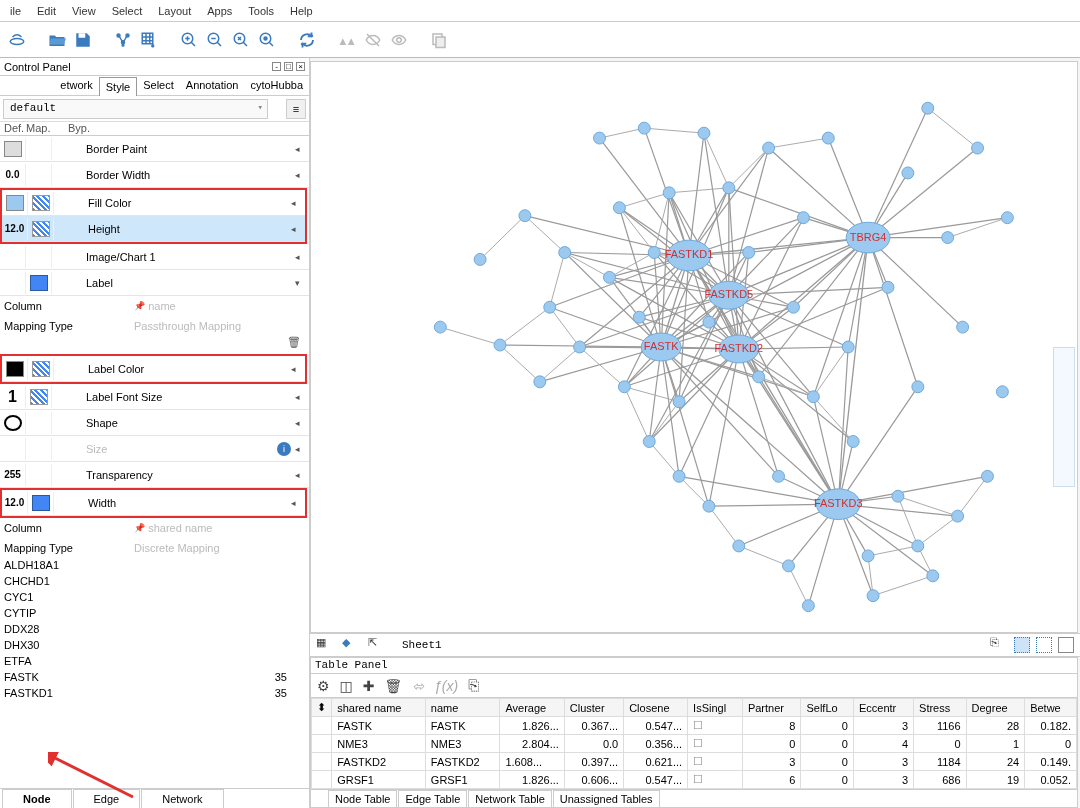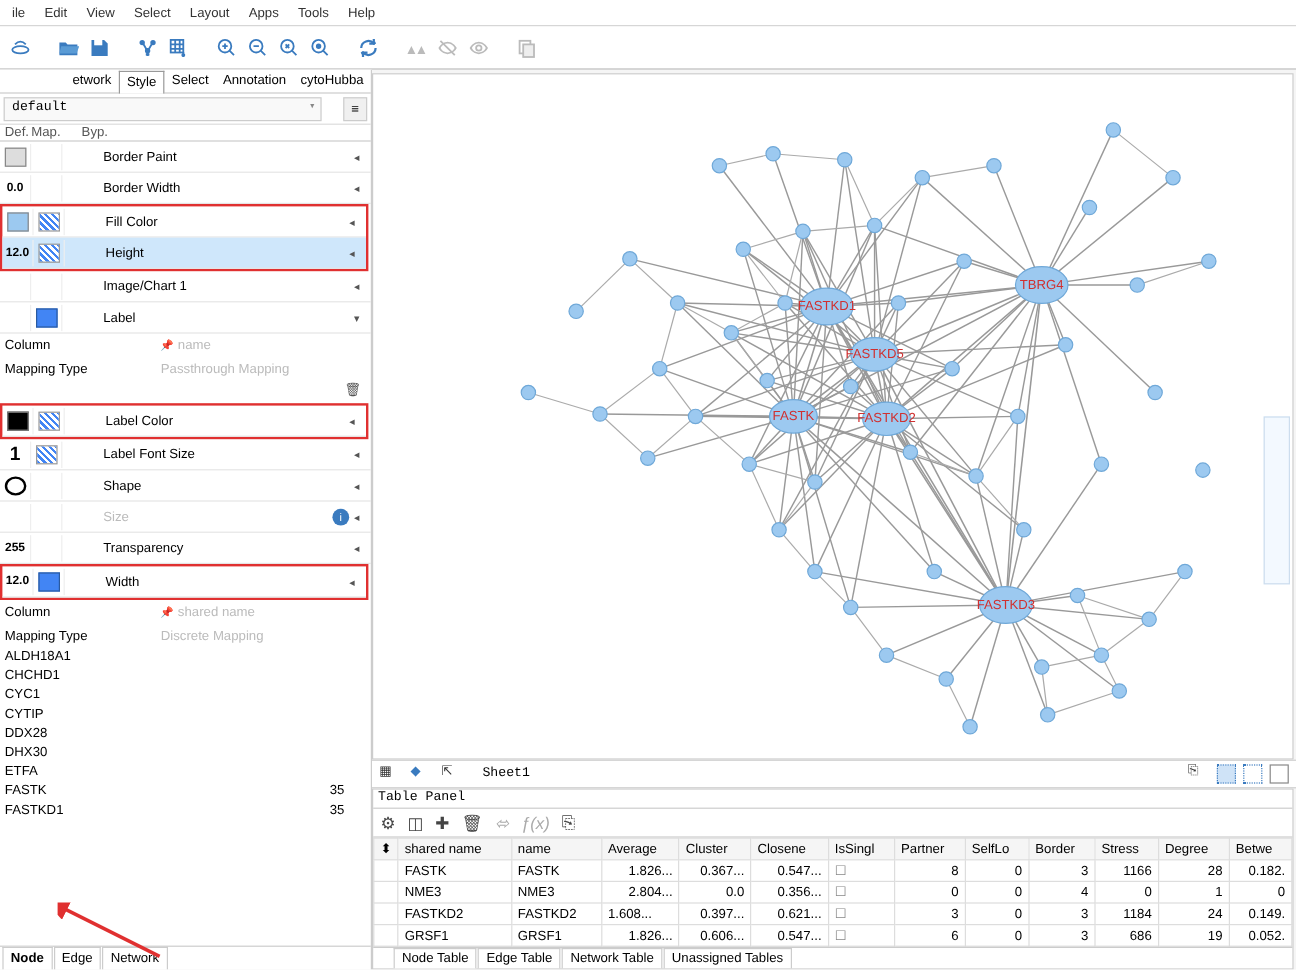--- a/index.html
+++ b/index.html
@@ -62,21 +62,21 @@
 .detail-row .k { width: 130px; }
 .detail-row .v { color: #bbb; }
 .detail-row .pin { color: #d4a94a; font-size: 9px; margin-right: 3px; }
 
 .red-box { border: 2px solid #e03030; }
 
 .list-item { height: 16px; font-family: "Courier New", monospace; padding: 1px 4px; display: flex; }
 .list-item .val { margin-left: auto; padding-right: 18px; }
 
 .bottom-tabs { height: 20px; border-top: 1px solid #ccc; display: flex; font-family: "Courier New", monospace; padding-left: 2px; margin-top: auto; }
-.bottom-tabs span { padding: 3px 6px; border: 1px solid #ccc; border-bottom: none; margin-right: 1px; }
+.bottom-tabs span { padding: 3px 20px; border: 1px solid #ccc; border-bottom: none; margin-right: 1px; }
 .bottom-tabs .active { background: #fff; font-weight: bold; }
 
 
 .right { flex: 1; display: flex; flex-direction: column; }
 
 
 .canvas { flex: 1; background: #fff; border: 1px solid #ccc; margin: 3px 2px 0 0; position: relative; overflow: hidden; }
 .canvas svg { position: absolute; inset: 0; width: 100%; height: 100%; }
 
 
@@ -219,20 +219,28 @@
       <svg width="18" height="18" viewBox="0 0 24 24" fill="none" stroke="currentColor" stroke-width="2">
         <rect x="4" y="4" width="12" height="14"></rect>
         <rect x="8" y="8" width="12" height="14" fill="#eee"></rect>
       </svg>
     </div>
 </div>
 
 <div class="main">
 
   <div class="left">
+    <div class="panel-title">
+      <span>Control Panel</span>
+      <div class="dots">
+        <span>-</span>
+        <span>□</span>
+        <span>×</span>
+      </div>
+    </div>
 
     <div class="panel-tabs">
       <span>etwork</span>
       <span class="active">Style</span>
       <span>Select</span>
       <span>Annotation</span>
       <span>cytoHubba</span>
     </div>
 
     <div class="combo-row">
@@ -703,21 +711,21 @@
             <tr id="tbl-head">
               <th style="width: 16px;">⬍</th>
               <th>shared name</th>
               <th>name</th>
               <th>Average</th>
               <th>Cluster</th>
               <th>Closene</th>
               <th>IsSingl</th>
               <th>Partner</th>
               <th>SelfLo</th>
-              <th>Border</th>
+              <th>Eccentr</th>
               <th>Stress</th>
               <th>Degree</th>
               <th>Betwe</th>
             </tr>
           </thead>
         <tbody id="tbl-body">
             <tr>
               <td style="width: 16px;"></td>
               <td>FASTK</td>
               <td>FASTK</td>

